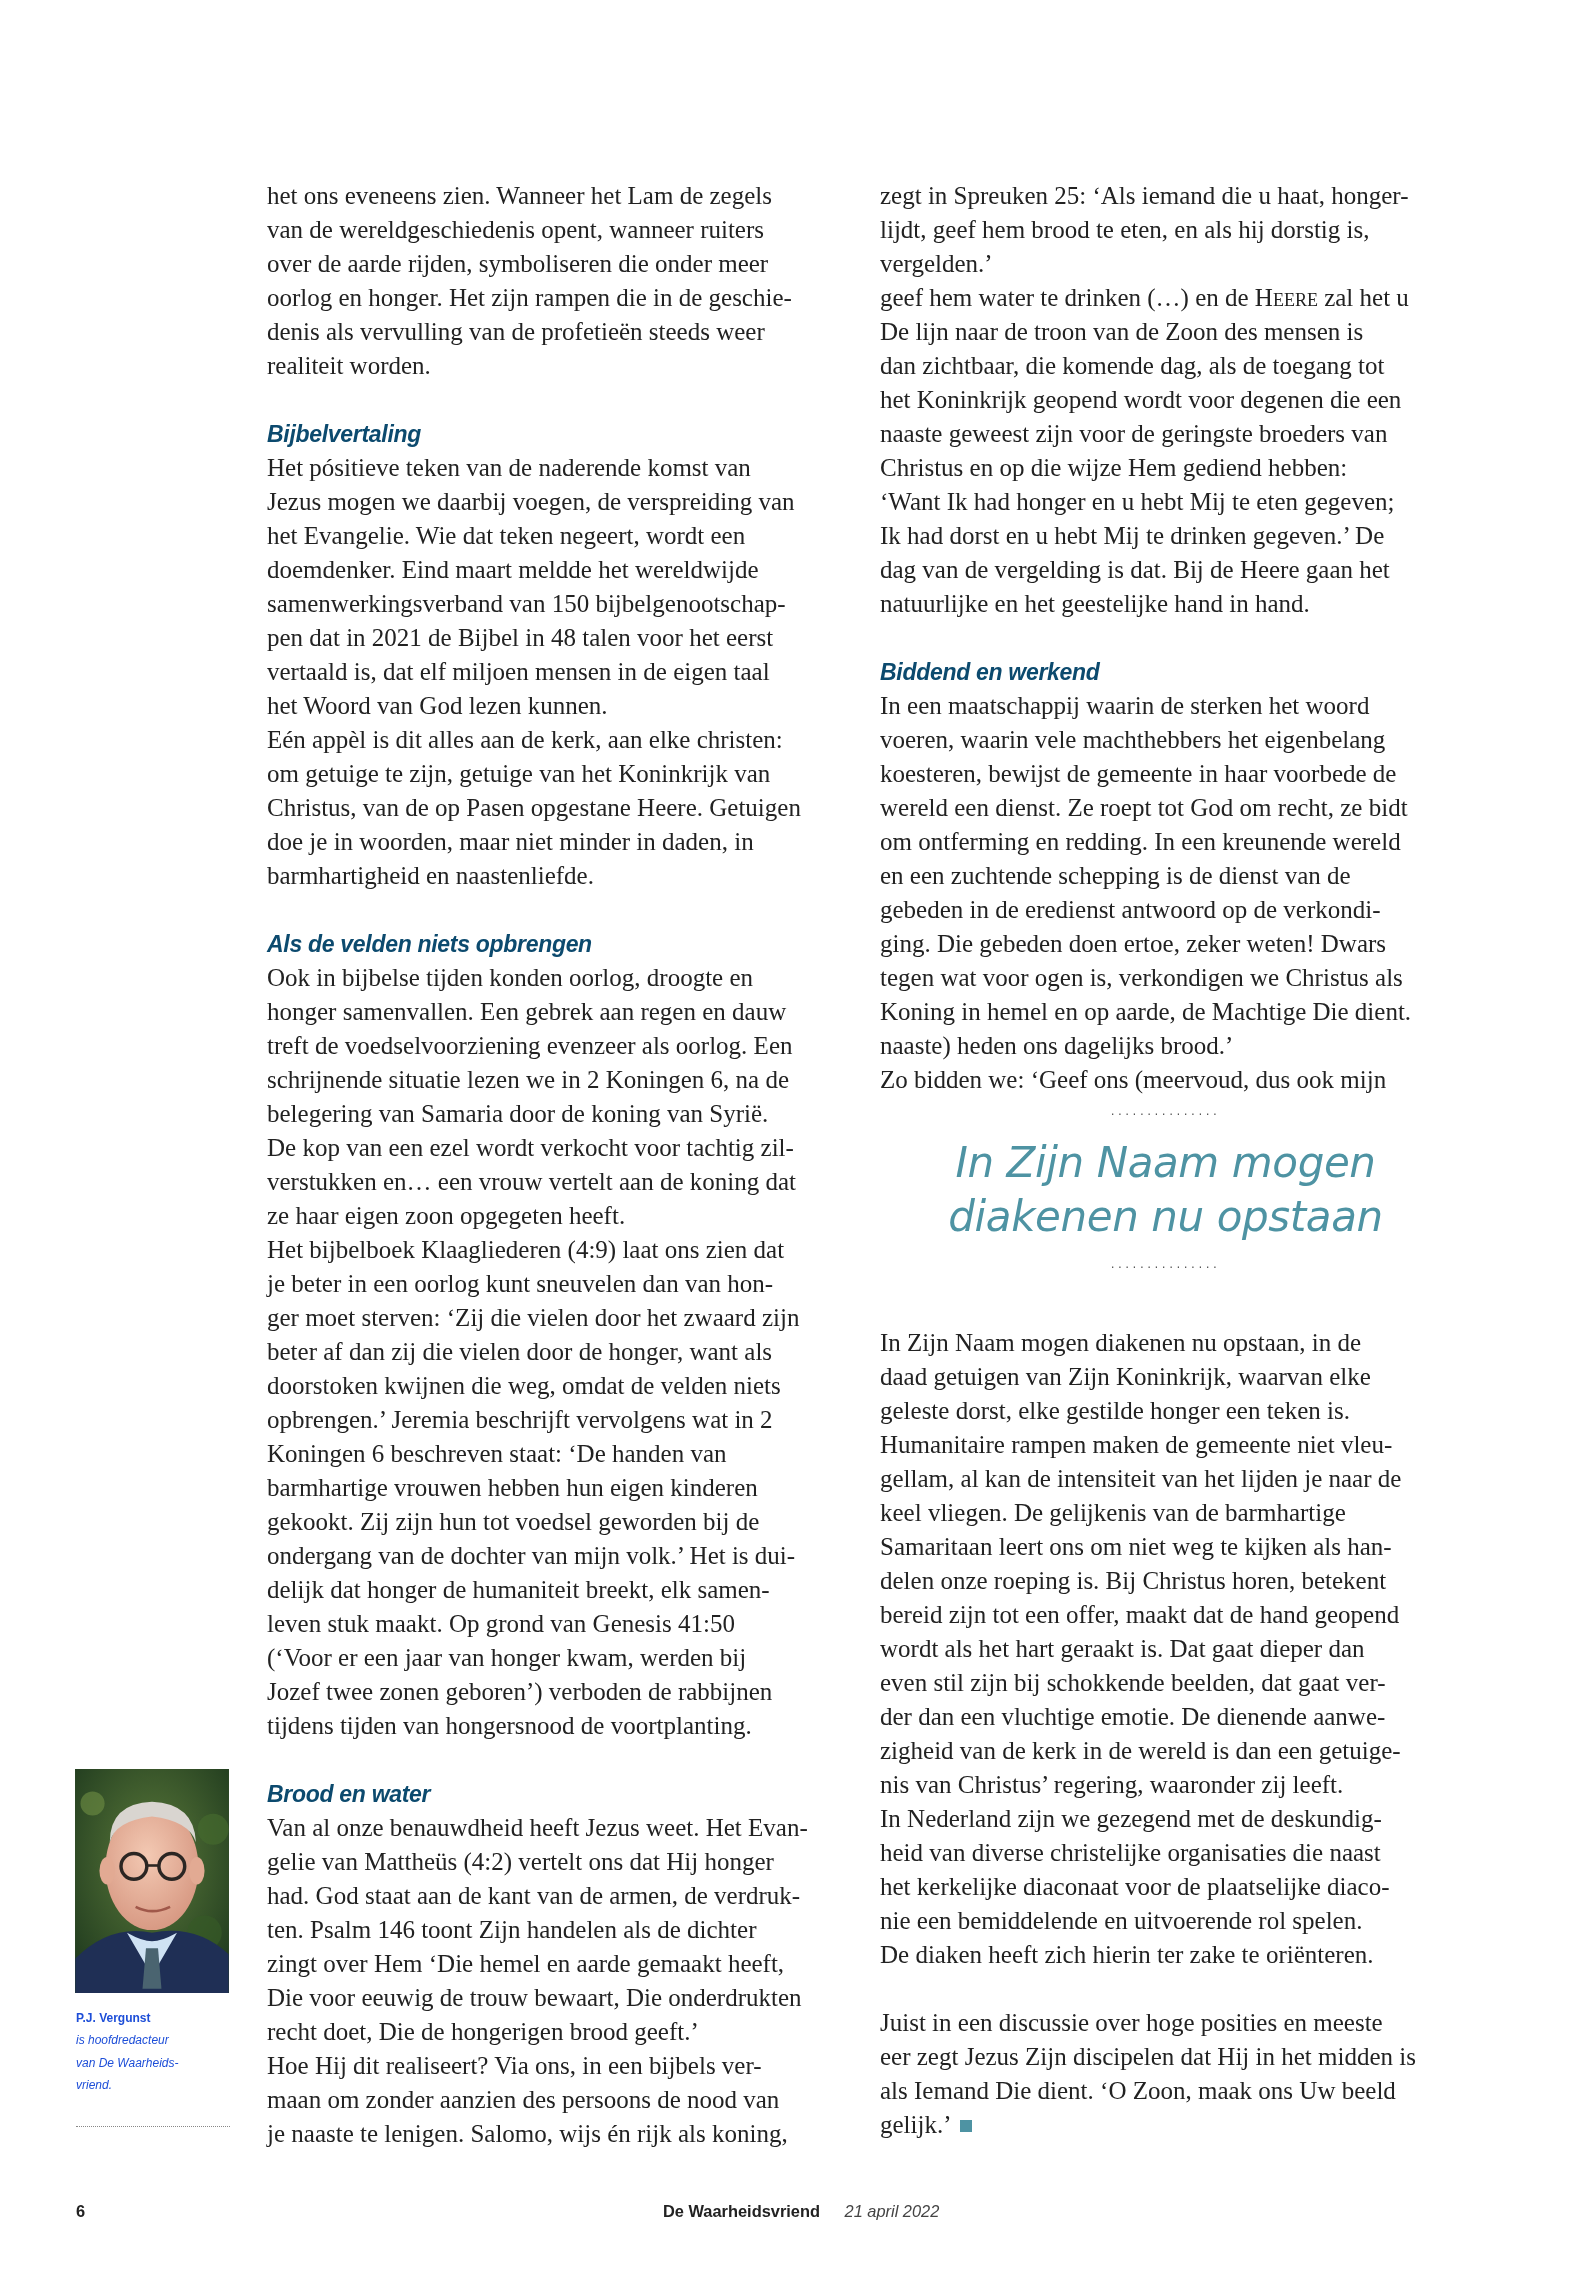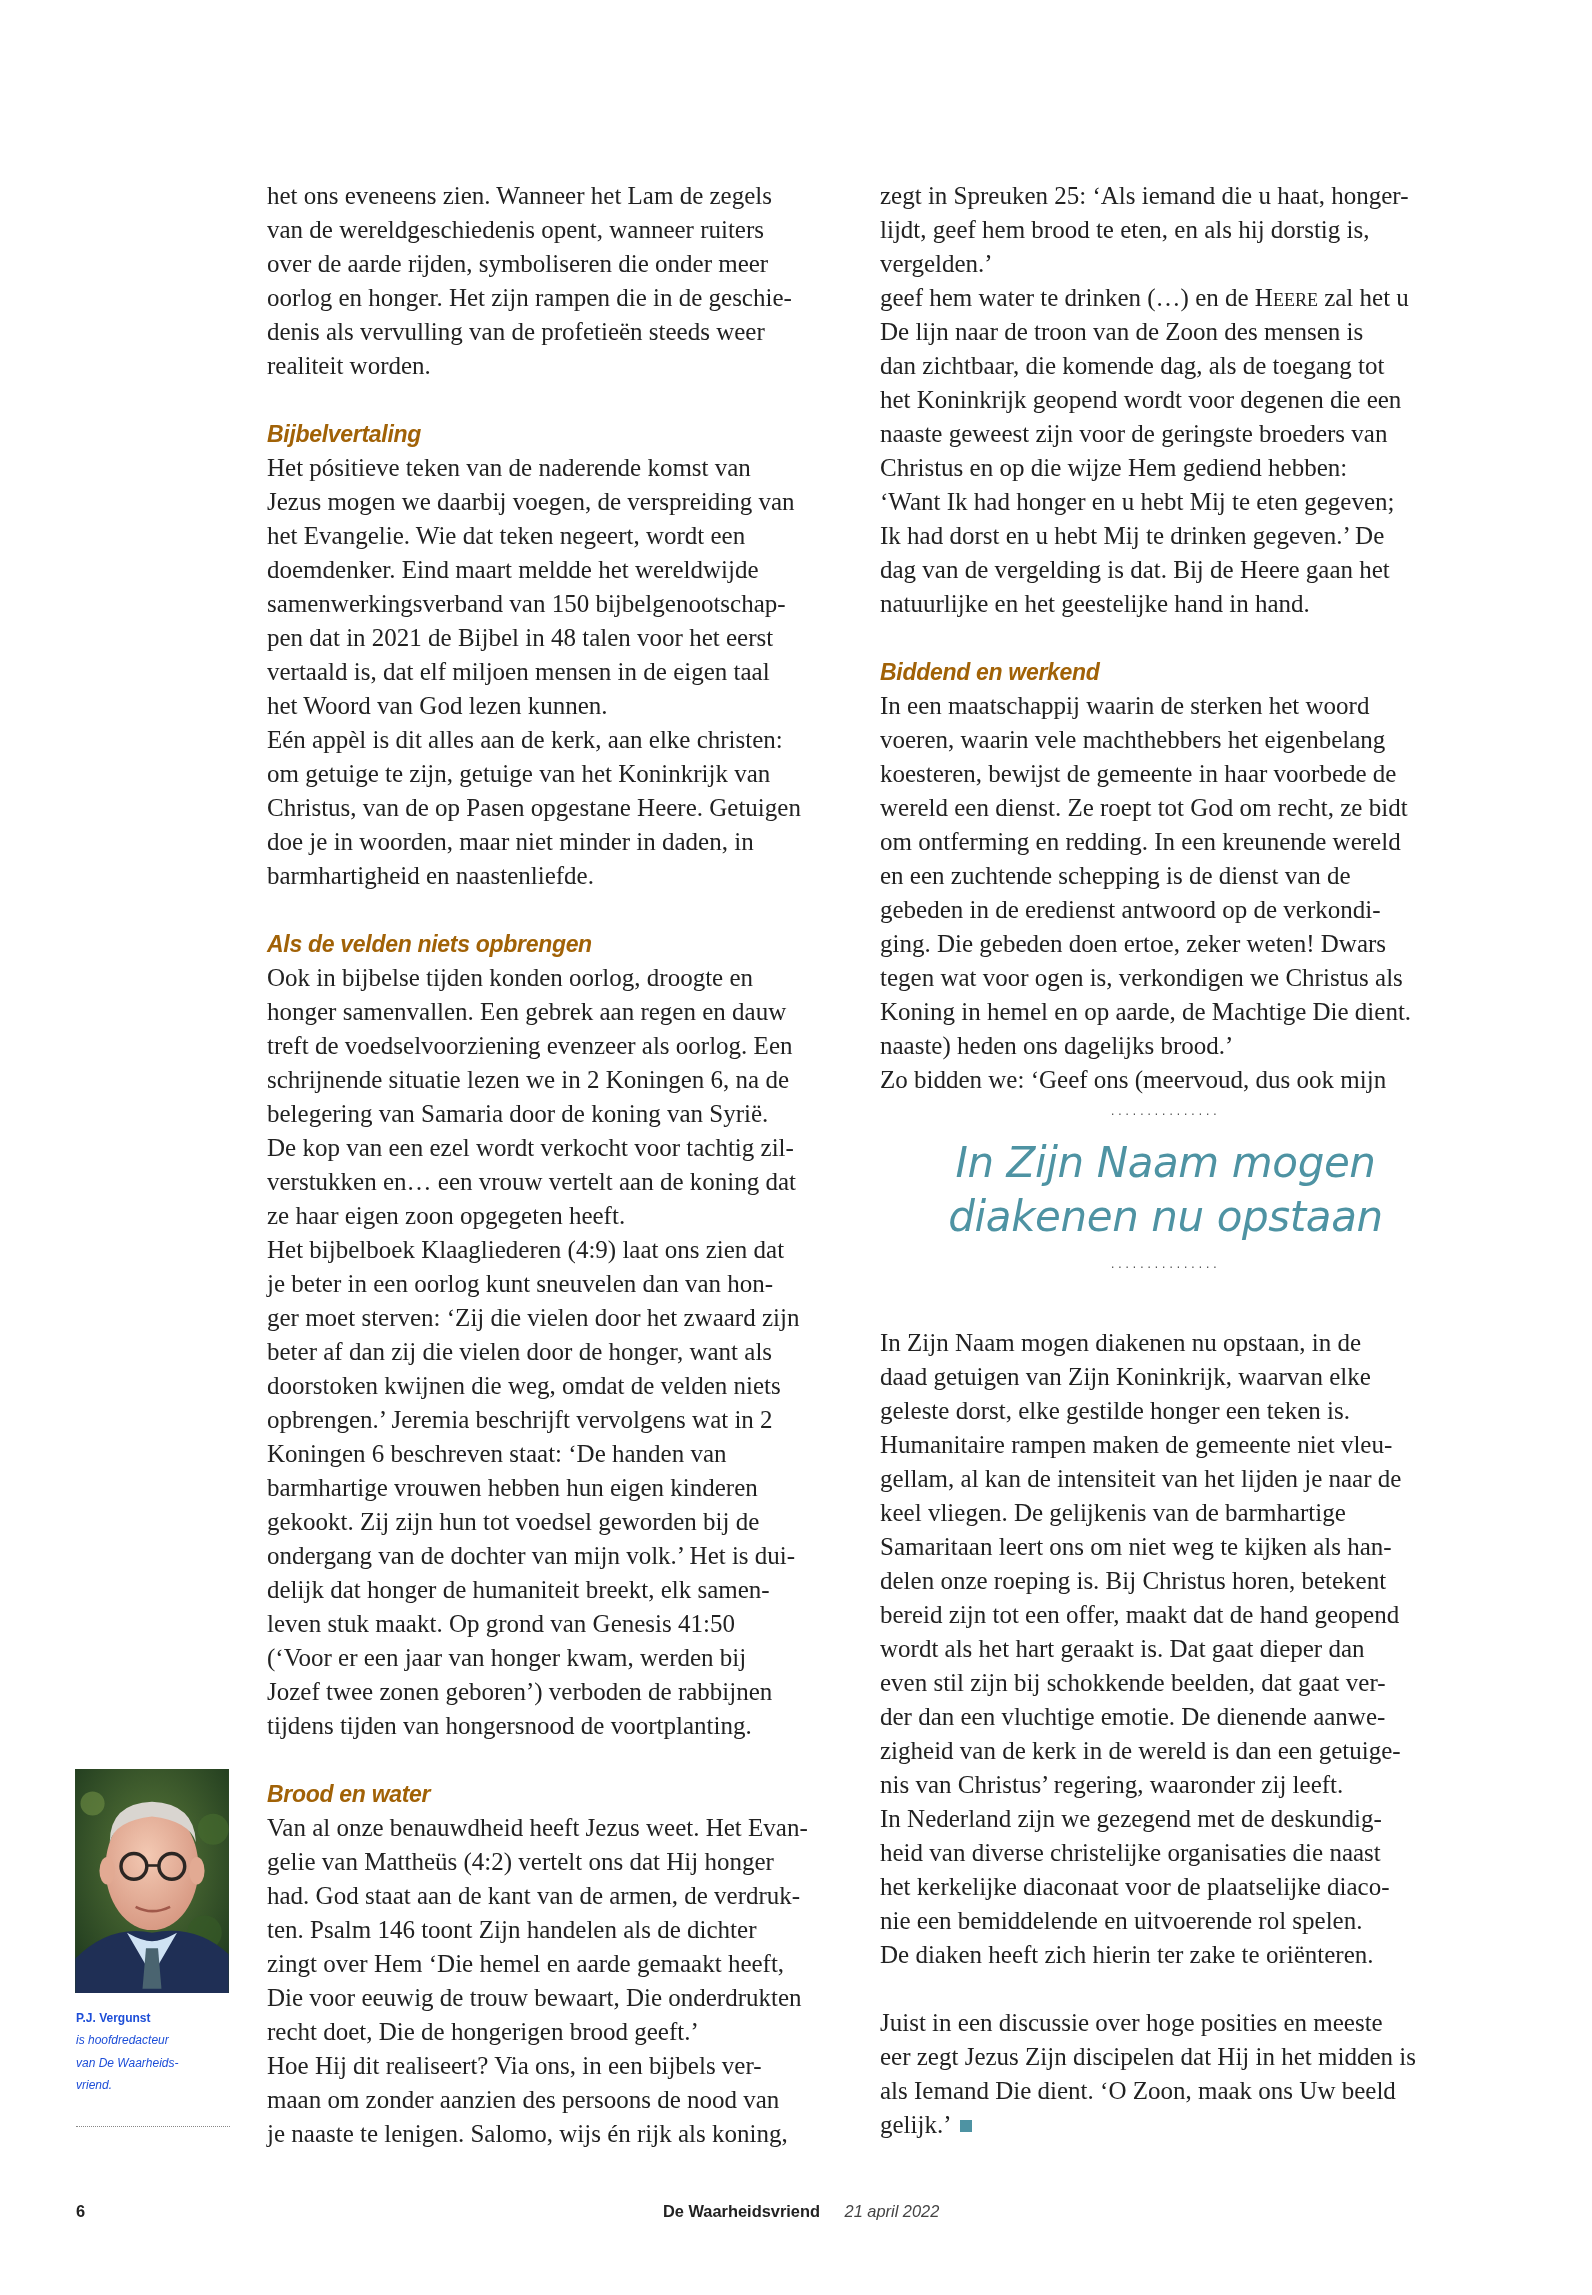--- a/index.html
+++ b/index.html
@@ -4,21 +4,21 @@
 <style>
   html, body { margin: 0; padding: 0; background: #ffffff; }
   body { width: 1592px; height: 2295px; position: relative; overflow: hidden; color: #222222; }
   .page { position: absolute; left: 0; top: 0; width: 1592px; height: 1856px; background: #ffffff; }
 
   .col { position: absolute; top: 179px; font-family: "Liberation Serif", "DejaVu Serif", serif; font-size: 25px; line-height: 34px; color: #222; }
   .col-left { left: 267px; width: 587px; }
   .col-right { left: 880px; width: 595px; }
   .line { display: block; white-space: nowrap; }
   .para-gap { height: 34px; }
-  .heading { display: block; font-family: "Liberation Sans", "DejaVu Sans", sans-serif; font-style: italic; font-weight: bold; font-size: 23px; line-height: 34px; color: #a16207; letter-spacing: -0.3px; }
+  .heading { display: block; font-family: "Liberation Sans", "DejaVu Sans", sans-serif; font-style: italic; font-weight: bold; font-size: 23px; line-height: 34px; color: #0c4a6e; letter-spacing: -0.3px; }
   .smallcaps { font-variant: small-caps; }
 
   .pull-quote { position: absolute; left: 915px; top: 1103px; width: 501px; text-align: center; }
   .dots { font-family: "DejaVu Sans", sans-serif; font-size: 12px; color: #555; letter-spacing: 3.5px; line-height: 17.3px; }
   .pq-text { font-family: "DejaVu Sans", sans-serif; font-style: italic; font-weight: normal; font-size: 42px; line-height: 54px; color: #4e93a3; margin: 15.5px 0 12px 0; letter-spacing: -0.4px; }
 
   .end-mark { display: inline-block; width: 12px; height: 12px; background: #4e93a3; margin-left: 8.6px; vertical-align: 0.9px; }
 
   .author-photo { position: absolute; left: 75px; top: 1769px; width: 154px; height: 224px; overflow: hidden; background: #2f4a2a; }
   .author-caption { position: absolute; left: 76px; top: 2007px; width: 154px; font-family: "Liberation Sans", "DejaVu Sans", sans-serif; font-size: 12px; line-height: 22.4px; color: #1d4ed8; }

